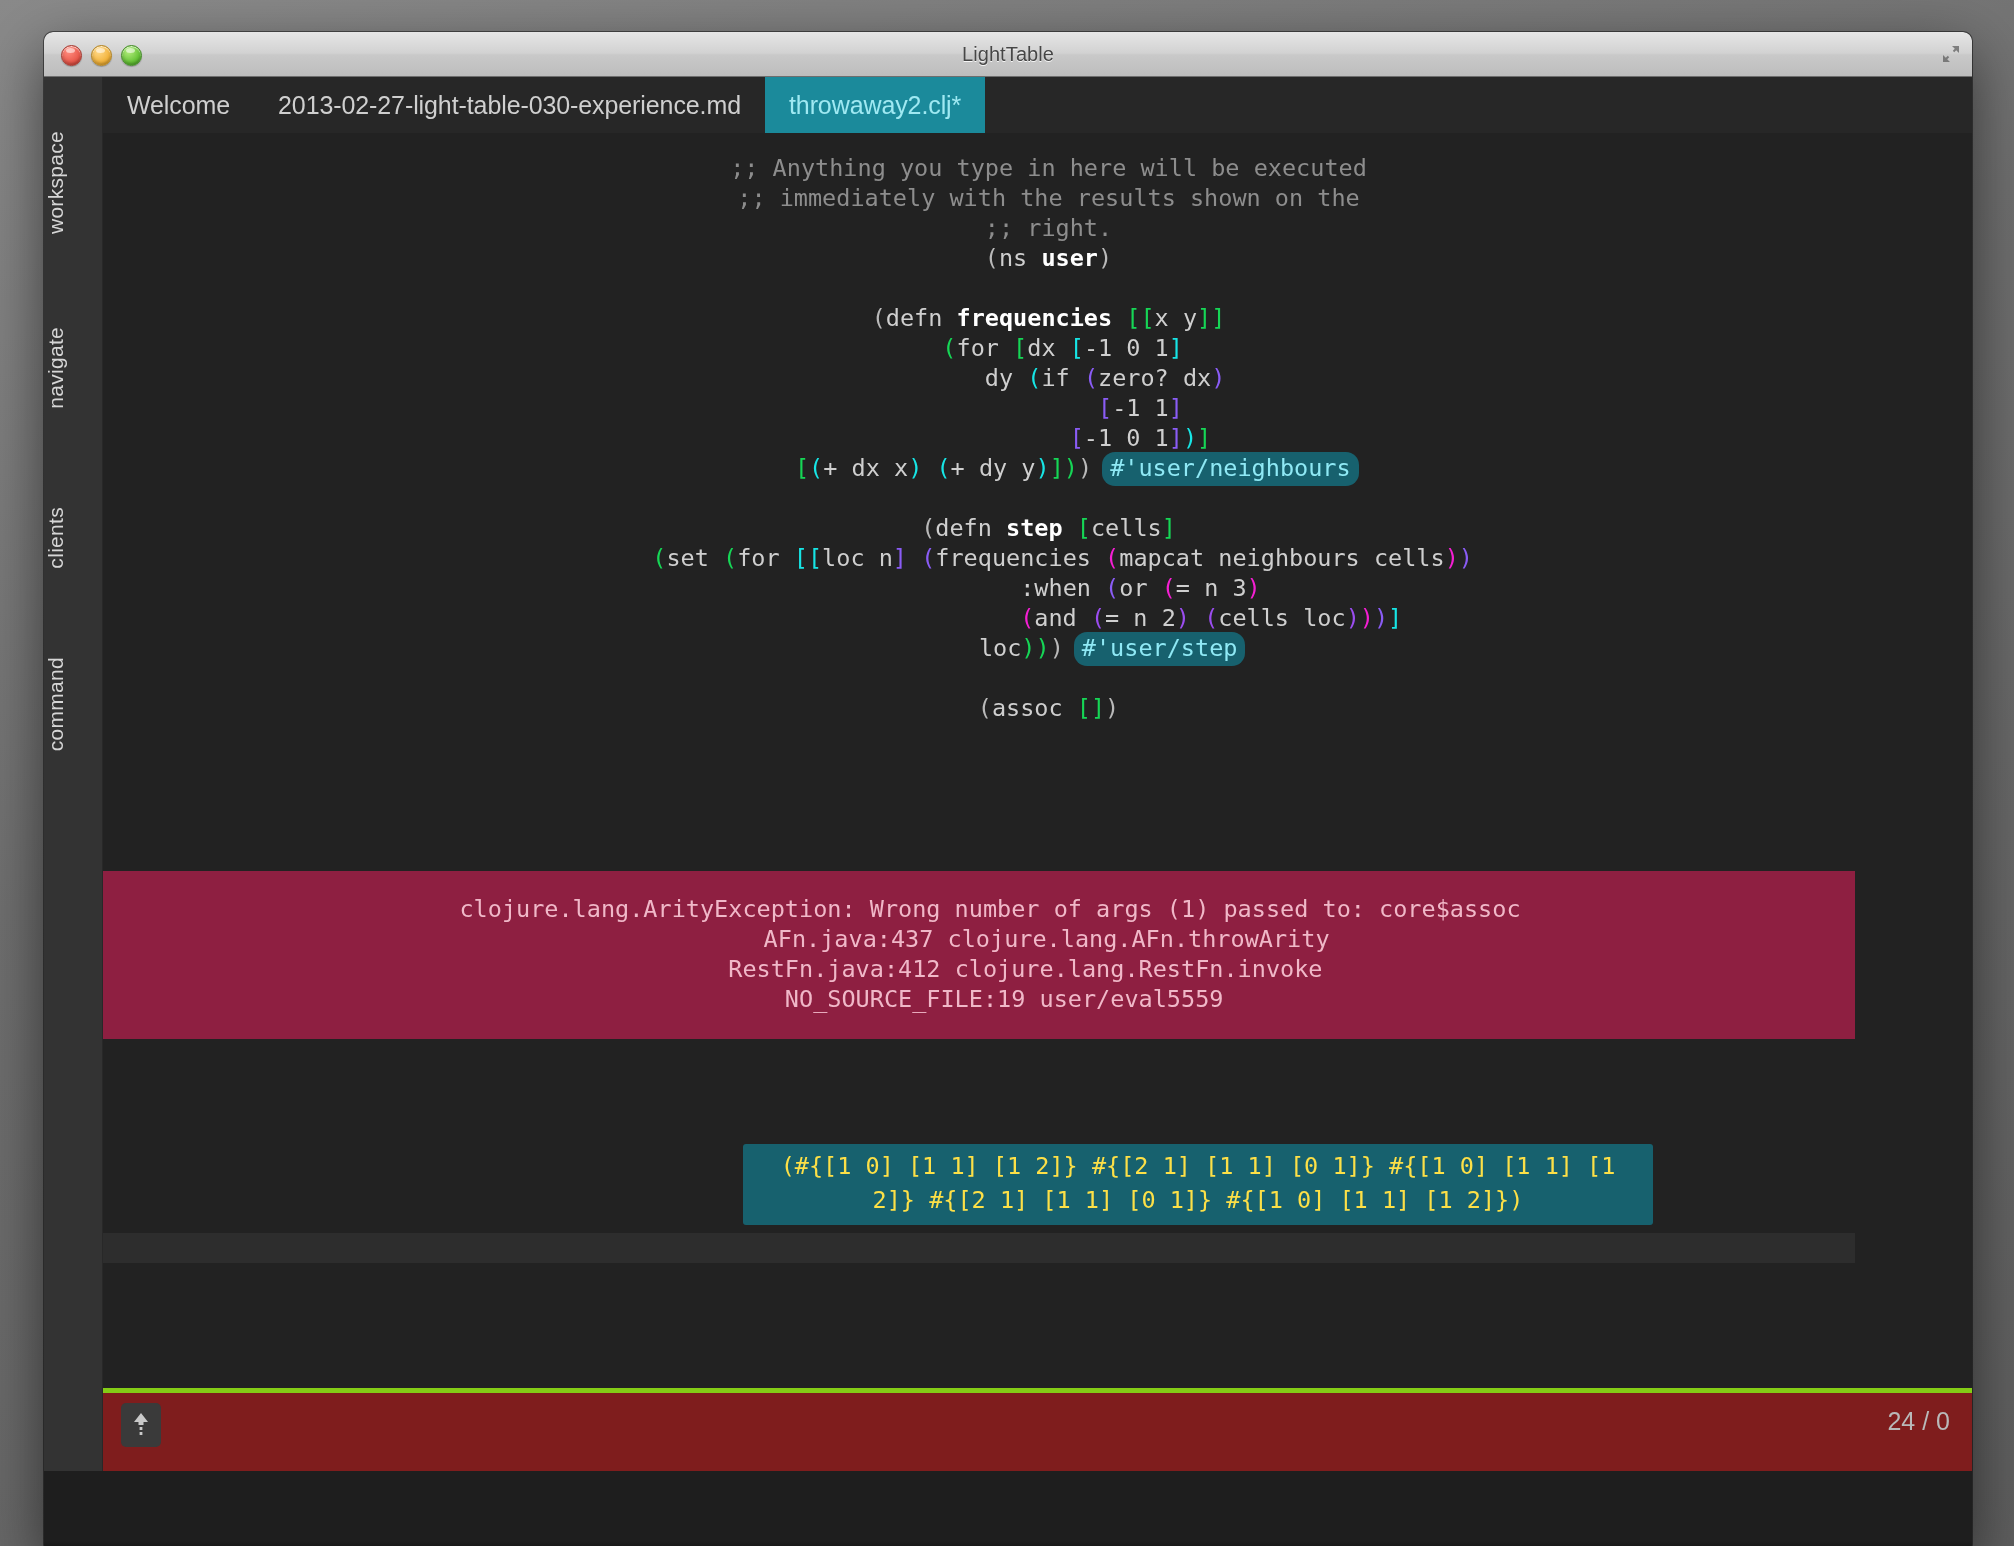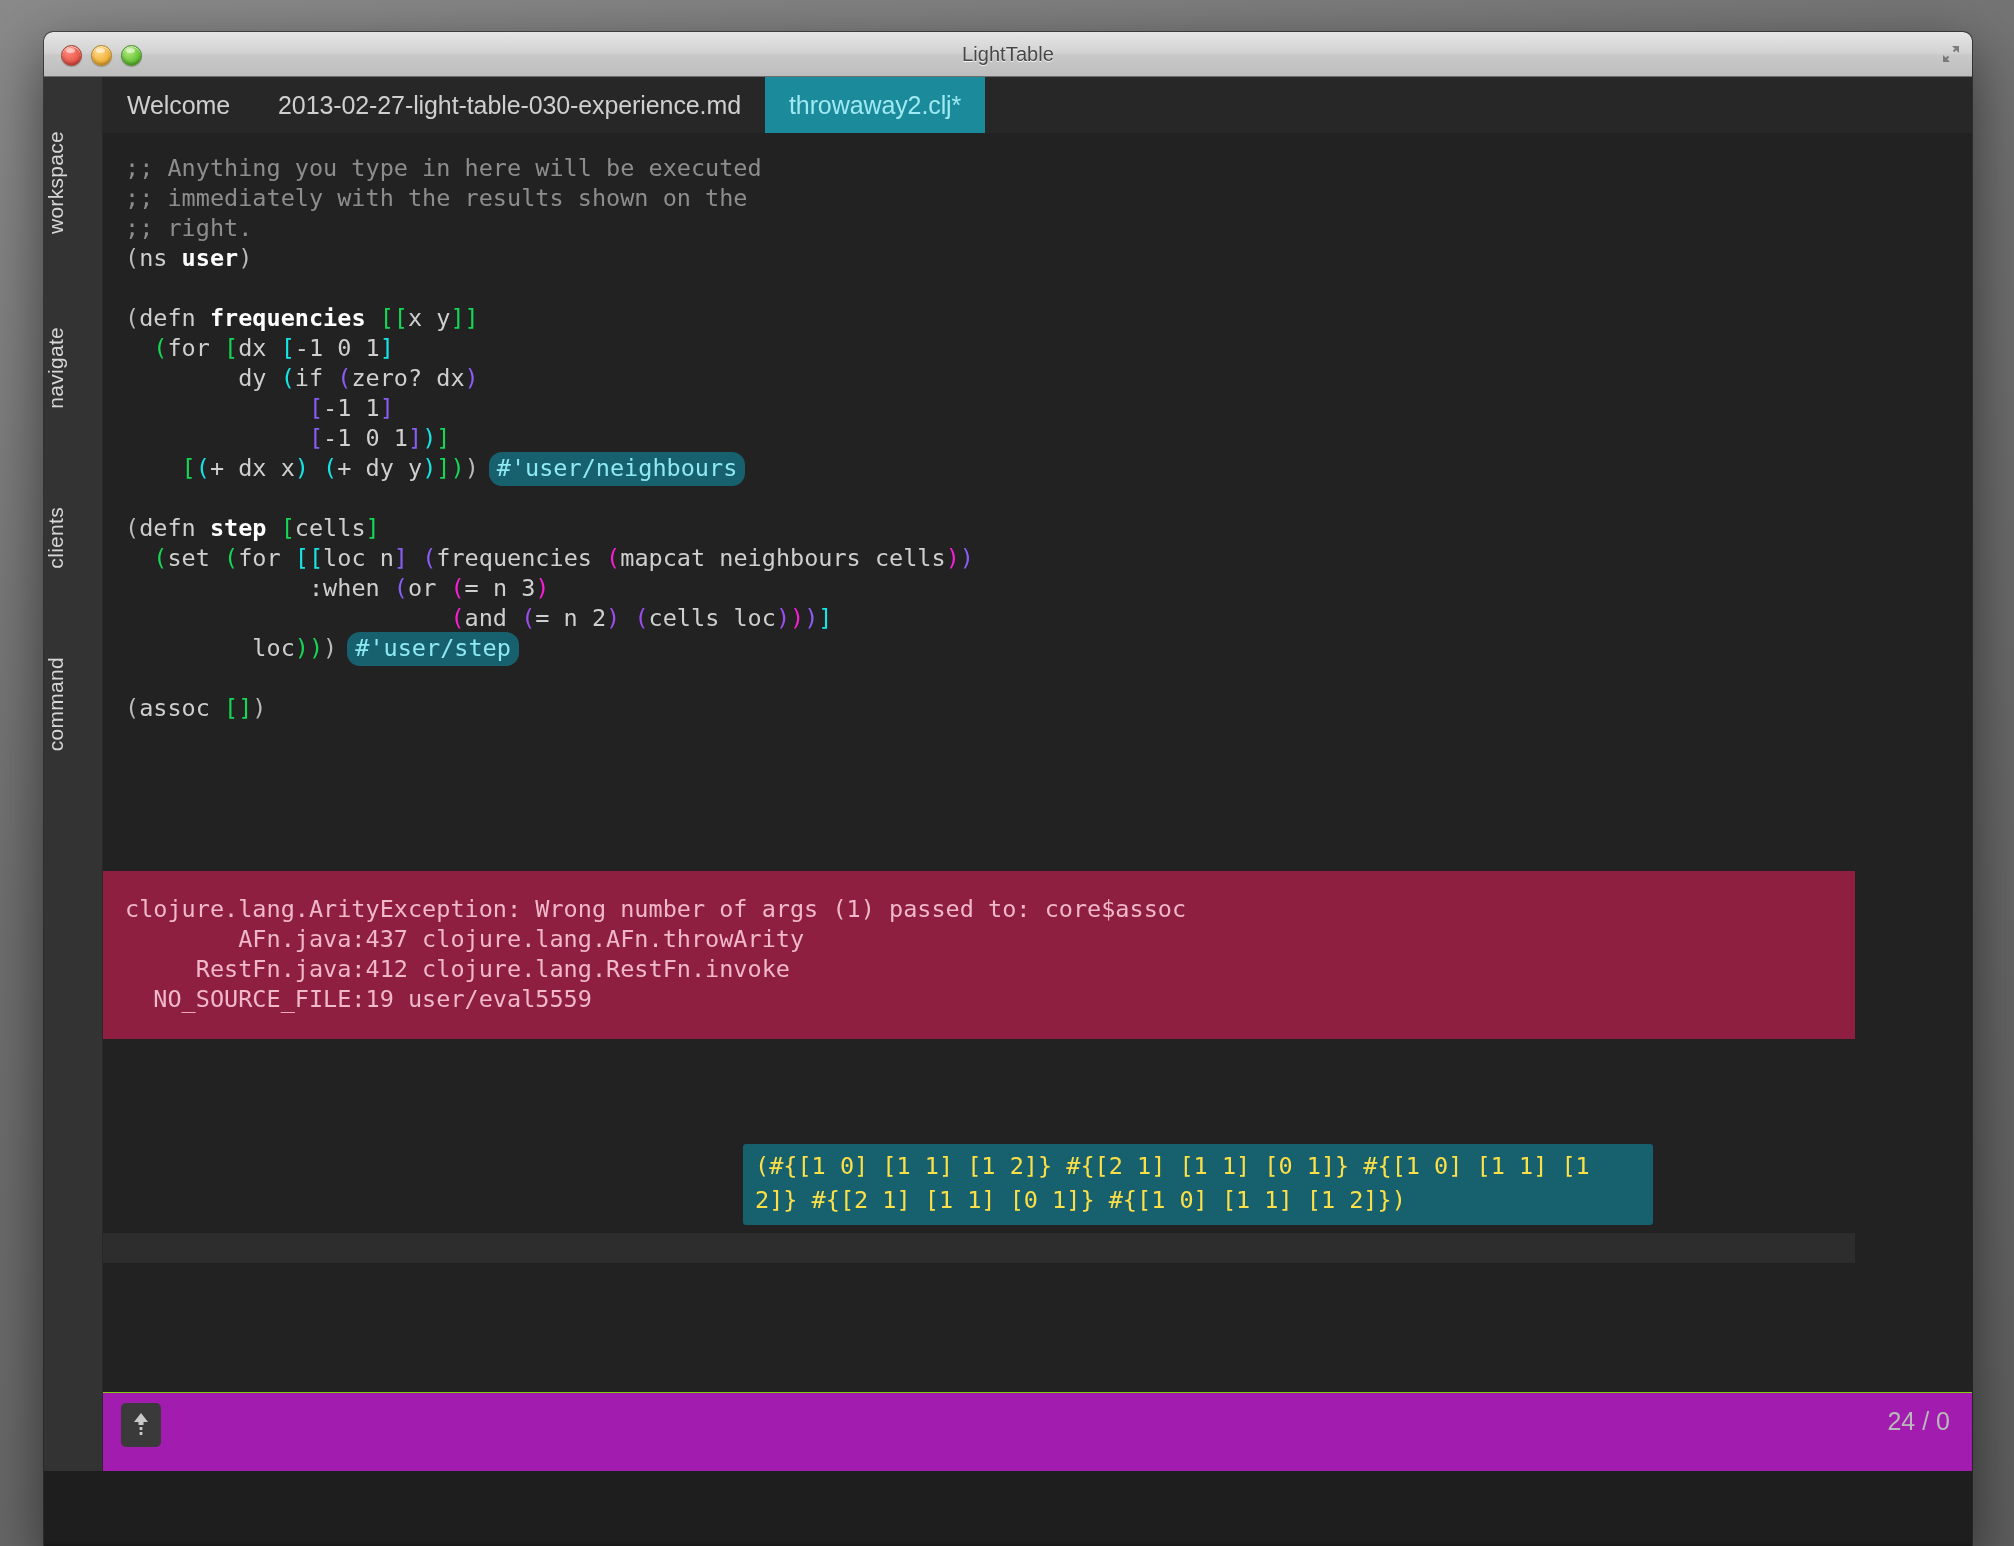--- a/index.html
+++ b/index.html
@@ -151,20 +151,21 @@
 
   
   #code-surface {
     position: relative;
     flex: 1 1 auto;
     background: #222222;
     overflow: hidden;
     font-family: "DejaVu Sans Mono", "Liberation Mono", monospace;
     font-size: 23.5px;
     line-height: 30px;
+    text-align: center;
   }
   #code-inner {
     position: relative;
     padding: 20px 0 0 0;
   }
   .line {
     position: relative;
     height: 30px;
     white-space: pre;
     padding-left: 22px;
@@ -240,22 +241,22 @@
     width: 1752px;
     height: 30px;
     background: #2d2d2d;
   }
 
   
   #statusbar {
     position: relative;
     flex: 0 0 78px;
     height: 78px;
-    background: #a21caf;
-    border-top: 1px solid #84cc16;
+    background: #7f1d1d;
+    border-top: 5px solid #84cc16;
   }
   #eval-up-button {
     position: absolute;
     left: 18px;
     top: 10px;
     width: 40px;
     height: 44px;
     background: #3a3a3a;
     border-radius: 5px;
     cursor: pointer;

